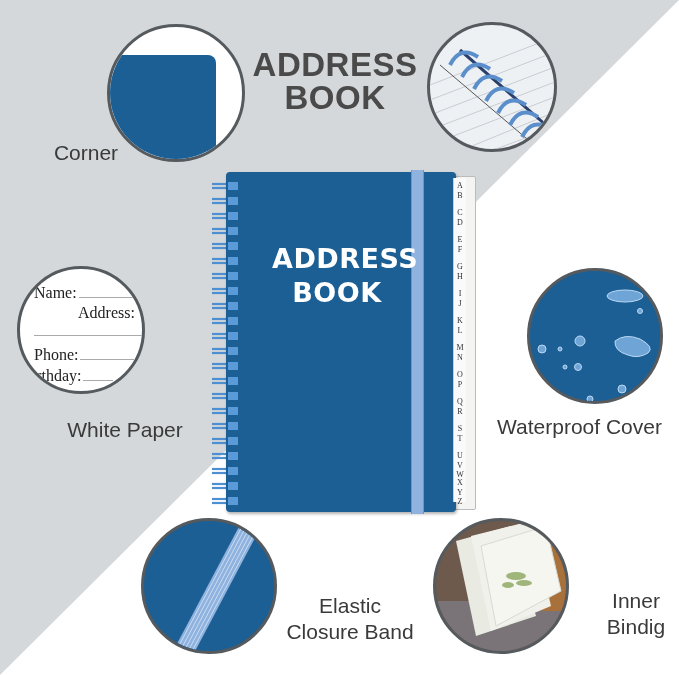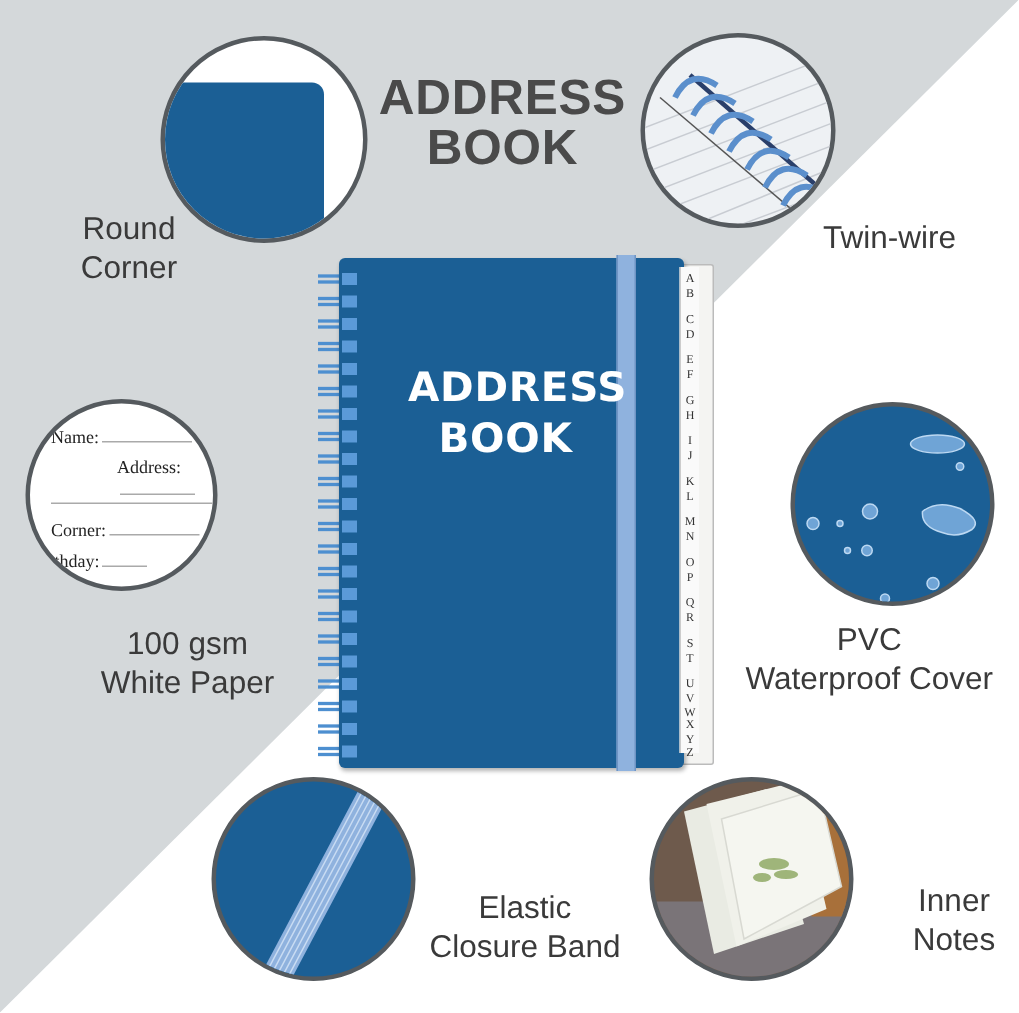--- a/index.html
+++ b/index.html
@@ -3,39 +3,38 @@
 <meta charset="utf-8">
 <style>
   html, body { margin:0; padding:0; }
   body { width:679px; height:675px; position:relative; overflow:hidden; background:#ffffff; font-family:"Liberation Sans", sans-serif; }
   .bg-tri { position:absolute; left:0; top:0; width:679px; height:675px; }
   .title { position:absolute; left:240px; top:48px; width:190px; text-align:center; font-weight:bold; font-size:33px; line-height:33px; color:#4a4a4a; letter-spacing:0.5px; }
   .label { position:absolute; text-align:center; color:#3a3a3a; font-size:21px; line-height:26px; }
   .circle { position:absolute; border-radius:50%; border:3px solid #555a5e; overflow:hidden; box-sizing:border-box; }
   .tab-letters { position:absolute; font-family:"Liberation Serif", serif; font-size:8px; color:#333; text-align:center; line-height:9.5px; }
   .cover-title { position:absolute; font-family:"DejaVu Sans", sans-serif; font-weight:bold; color:#ffffff; font-size:27px; text-align:center; line-height:34px; letter-spacing:0.5px; }
-  .paper-text { position:absolute; font-family:"Liberation Serif", serif; font-size:12px; color:#222; }
+  .paper-text { position:absolute; font-family:"Liberation Serif", serif; font-size:16px; color:#222; }
 </style>
 </head>
 <body>
 
 <svg class="bg-tri" viewBox="0 0 679 675">
   <polygon points="0,0 679,0 0,675" fill="#d4d8da"></polygon>
 </svg>
 
 <div class="title">
   <div>ADDRESS</div>
   <div>BOOK</div>
 </div>
 
 <div class="circle" style="left:107px;top:24px;width:138px;height:138px;background:#fff;">
   <div style="position:absolute;left:0;top:28px;width:106px;height:130px;background:#1b5f95;border-top-right-radius:8px;"></div>
 </div>
 <div class="label" style="left:36px;top:140px;width:100px;">
-  <div>Round</div>
   <div>Corner</div>
 </div>
 
 <div class="circle" style="left:427px;top:22px;width:130px;height:130px;background:#eef1f4;">
   <svg width="130" height="130" viewBox="0 0 130 130">
     <g stroke="#c8ccd2" stroke-width="1">
       <line x1="0" y1="60" x2="130" y2="10"></line>
         <line x1="0" y1="75" x2="130" y2="25"></line>
       <line x1="0" y1="90" x2="130" y2="40"></line>
         <line x1="0" y1="105" x2="130" y2="55"></line>
@@ -50,54 +49,51 @@
         <path d="M32 52 q10 -20 28 -8"></path>
       <path d="M44 64 q10 -20 28 -8"></path>
         <path d="M56 76 q10 -20 28 -8"></path>
       <path d="M68 88 q10 -20 28 -8"></path>
         <path d="M80 100 q10 -20 28 -8"></path>
       <path d="M92 112 q10 -20 28 -8"></path>
     </g>
   </svg>
 </div>
 <div class="label" style="left:538px;top:146px;width:110px;">
-  <div>Twin-wire</div>
 </div>
 
 <div class="circle" style="left:17px;top:266px;width:128px;height:128px;background:#fff;">
   <div class="paper-text" style="left:14px;top:15px;"><span>Name:</span><span style="display:inline-block;width:60px;border-bottom:1px solid #aaa;margin-left:2px;"></span></div>
   <div class="paper-text" style="left:14px;top:35px;margin-left:44px;"><span>Address:</span><span style="display:inline-block;width:50px;border-bottom:1px solid #aaa;margin-left:2px;"></span></div>
   <div style="position:absolute;left:14px;top:66px;width:110px;border-bottom:1px solid #aaa;"></div>
-  <div class="paper-text" style="left:14px;top:77px;"><span>Corner:</span><span style="display:inline-block;width:60px;border-bottom:1px solid #aaa;margin-left:2px;"></span></div>
+  <div class="paper-text" style="left:14px;top:77px;"><span>Phone:</span><span style="display:inline-block;width:60px;border-bottom:1px solid #aaa;margin-left:2px;"></span></div>
   <div class="paper-text" style="left:1px;top:98px;"><span>Birthday:</span><span style="display:inline-block;width:30px;border-bottom:1px solid #aaa;margin-left:2px;"></span></div>
   <div class="paper-text" style="left:14px;top:118px;"><span>Notes:</span></div>
 </div>
 <div class="label" style="left:50px;top:417px;width:150px;">
-  <div>100 gsm</div>
   <div>White Paper</div>
 </div>
 
 <div class="circle" style="left:527px;top:268px;width:136px;height:136px;background:#1b5f95;">
   <svg width="136" height="136" viewBox="0 0 136 136">
     <g fill="#6fa4d6" stroke="#bcd8f2" stroke-width="1">
       <ellipse cx="95" cy="25" rx="18" ry="6"></ellipse>
       <path d="M85 70 q10 -8 25 -2 q15 8 8 14 q-10 6 -20 2 q-14 -4 -13 -14z"></path>
       <circle cx="50" cy="70" r="5"></circle>
         <circle cx="12" cy="78" r="4"></circle>
       <circle cx="48" cy="96" r="3.5"></circle>
         <circle cx="92" cy="118" r="4"></circle>
       <circle cx="110" cy="40" r="2.5"></circle>
         <circle cx="60" cy="128" r="3"></circle>
       <circle cx="30" cy="78" r="2"></circle>
         <circle cx="35" cy="96" r="2"></circle>
     </g>
   </svg>
 </div>
 <div class="label" style="left:482px;top:414px;width:195px;">
-  <div>PVC</div>
   <div>Waterproof Cover</div>
 </div>
 
 <div class="circle" style="left:141px;top:518px;width:136px;height:136px;background:#1b5f95;">
   <svg width="136" height="136" viewBox="0 0 136 136">
     <polygon points="98,0 120,0 48,136 26,136" fill="#8fb2de"></polygon>
     <g stroke="#c9dcf3" stroke-width="1">
       <line x1="101" y1="0" x2="29" y2="136"></line>
         <line x1="105" y1="0" x2="33" y2="136"></line>
       <line x1="109" y1="0" x2="37" y2="136"></line>
@@ -120,21 +116,21 @@
     <polygon points="45,25 110,5 125,70 60,105" fill="#f5f6f0" stroke="#d8d9d2"></polygon>
     <g fill="#9fb57a">
         <ellipse cx="80" cy="55" rx="10" ry="4"></ellipse>
         <ellipse cx="88" cy="62" rx="8" ry="3"></ellipse>
         <ellipse cx="72" cy="64" rx="6" ry="3"></ellipse>
       </g>
   </svg>
 </div>
 <div class="label" style="left:548px;top:588px;width:80px;margin-left:48px;">
   <div>Inner</div>
-  <div>Notes</div>
+  <div>Bindig</div>
 </div>
 
 <div style="position:absolute;left:212px;top:172px;width:268px;height:340px;">
 
   <svg style="position:absolute;left:0;top:8px;" width="28" height="330" viewBox="0 0 28 330">
     <g stroke="#4d8fd0" stroke-width="2.2" fill="none">
       <path d="M0 4 h18"></path>
         <path d="M0 8 h18"></path>
         <path d="M0 19 h18"></path>
         <path d="M0 23 h18"></path>

